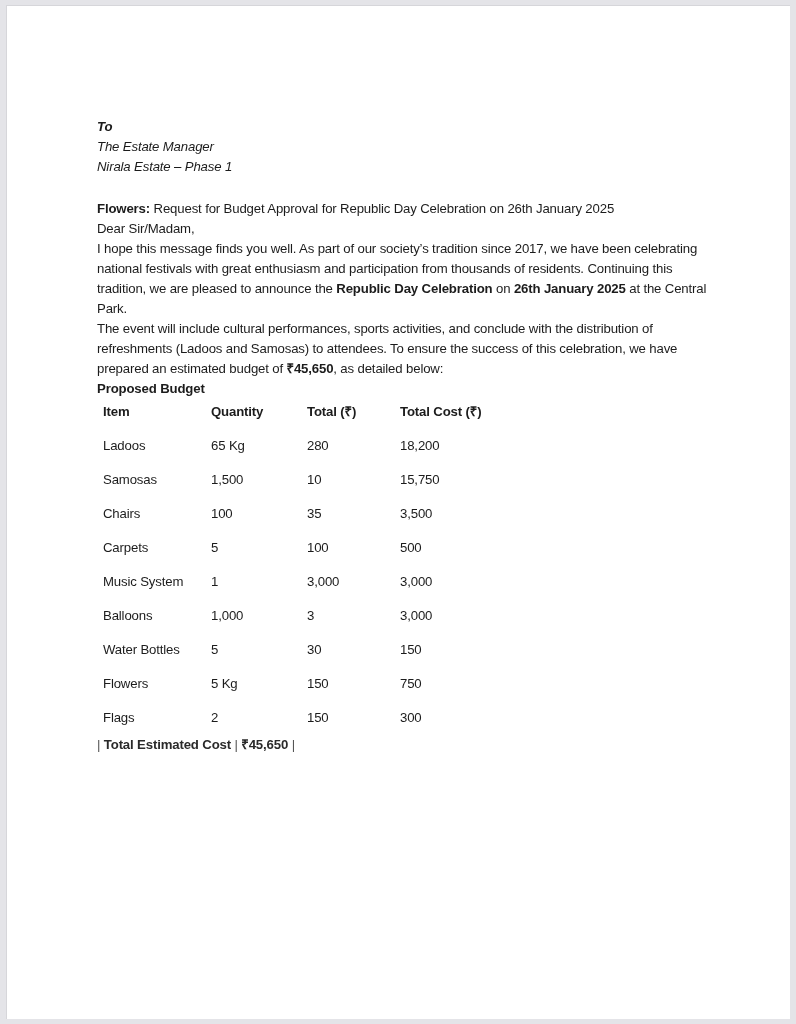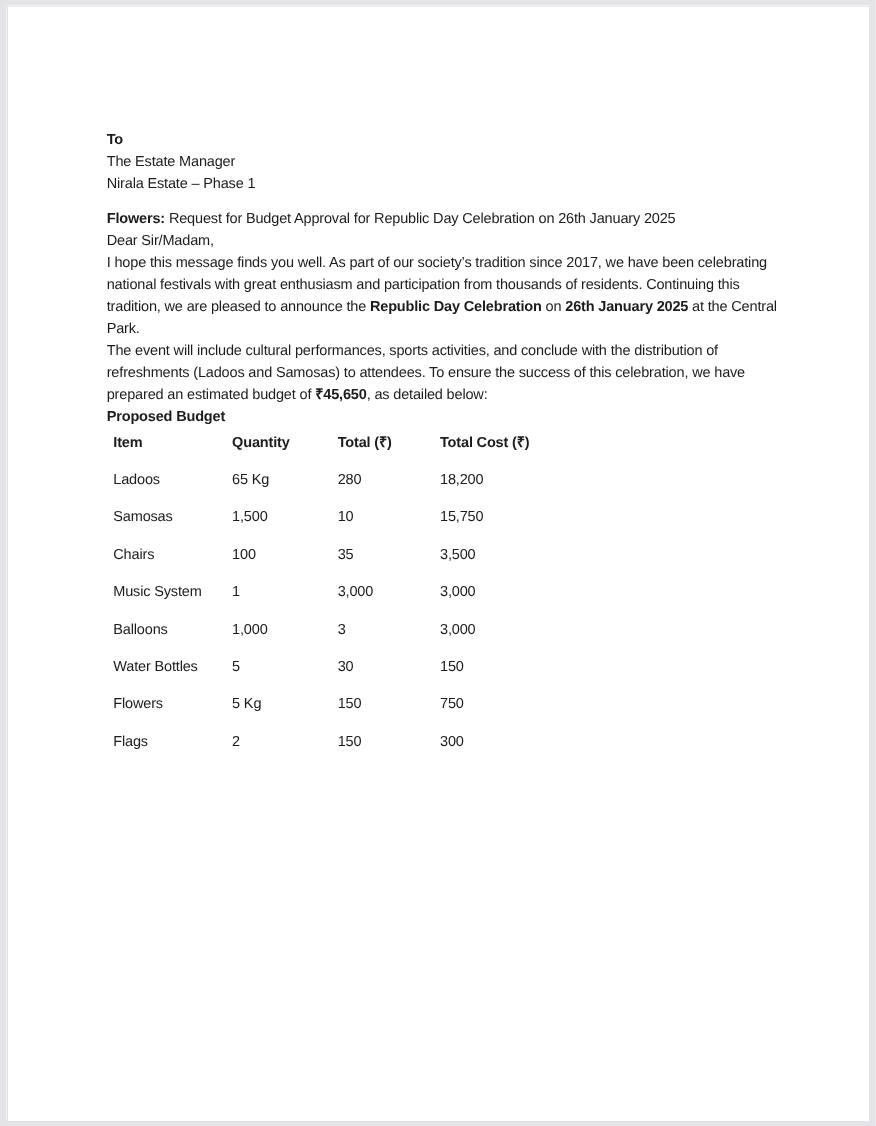--- a/index.html
+++ b/index.html
@@ -21,21 +21,21 @@
     .content {
       position: absolute;
       left: 91px; top: 112px;
       width: 620px;
       font-size: 13.2px;
       line-height: 20px;
       letter-spacing: -0.15px;
     }
     .content p { margin: 0; }
     .b { font-weight: bold; }
-    .addr { margin-bottom: 12px; }
+    .addr { margin-bottom: 22px; font-style: italic; }
     .subject { margin-bottom: 15px; }
     .greet { margin-bottom: 15px; }
     .para1 { margin-bottom: 14px; }
     .para2 { margin-bottom: 18px; }
     .budget-title { font-weight: bold; margin-bottom: 8px; }
     table.budget {
       border-collapse: collapse;
       margin-left: 0px;
     }
     table.budget th, table.budget td {
@@ -103,20 +103,26 @@
             <td>10</td>
             <td>15,750</td>
           </tr>
           <tr>
             <td>Chairs</td>
             <td>100</td>
             <td>35</td>
             <td>3,500</td>
           </tr>
           <tr>
+            <td>Carpets</td>
+            <td>5</td>
+            <td>100</td>
+            <td>500</td>
+          </tr>
+          <tr>
             <td>Music System</td>
             <td>1</td>
             <td>3,000</td>
             <td>3,000</td>
           </tr>
           <tr>
             <td>Balloons</td>
             <td>1,000</td>
             <td>3</td>
             <td>3,000</td>
@@ -135,15 +141,16 @@
           </tr>
           <tr>
             <td>Flags</td>
             <td>2</td>
             <td>150</td>
             <td>300</td>
           </tr>
         </tbody>
     </table>
 
+    <p class="total-line"><span class="pipe">|</span> <span>Total Estimated Cost</span> <span class="pipe">|</span> <span>₹45,650</span> <span class="pipe">|</span></p>
 
   </div>
 </div>
 
 </body></html>

